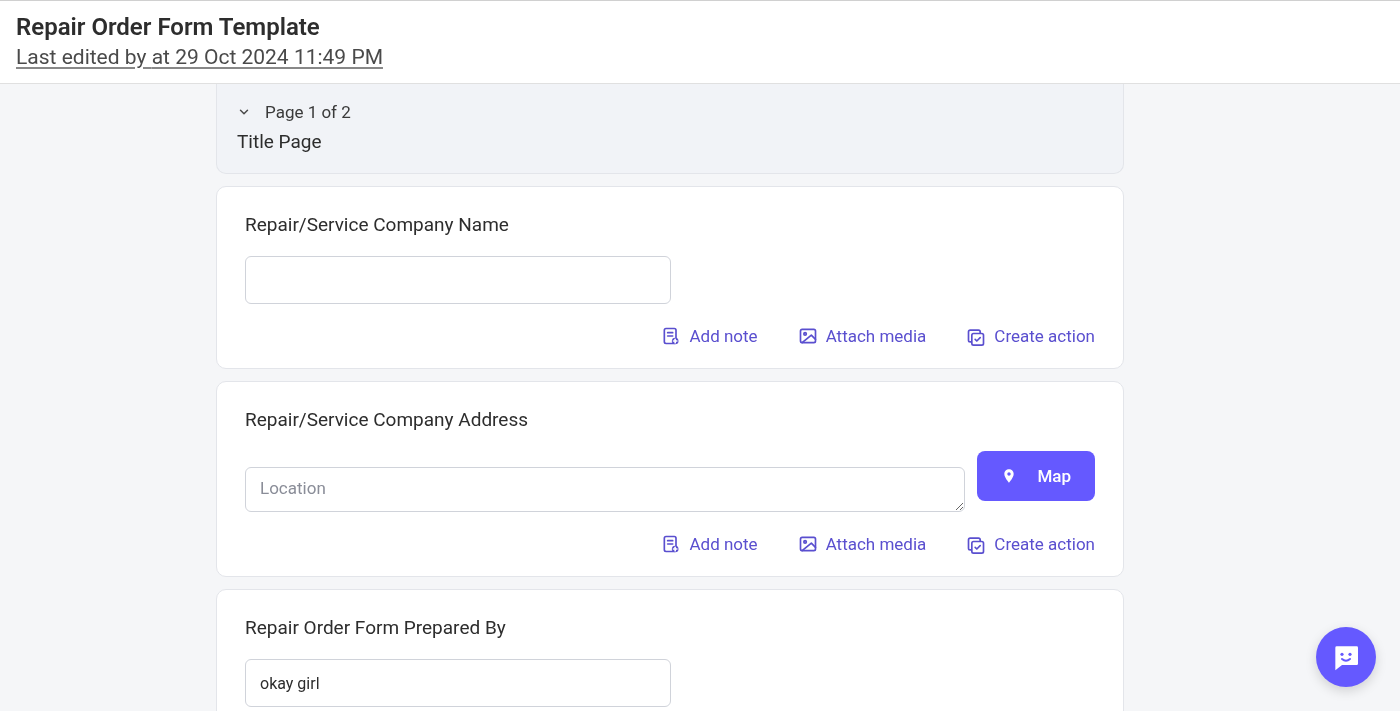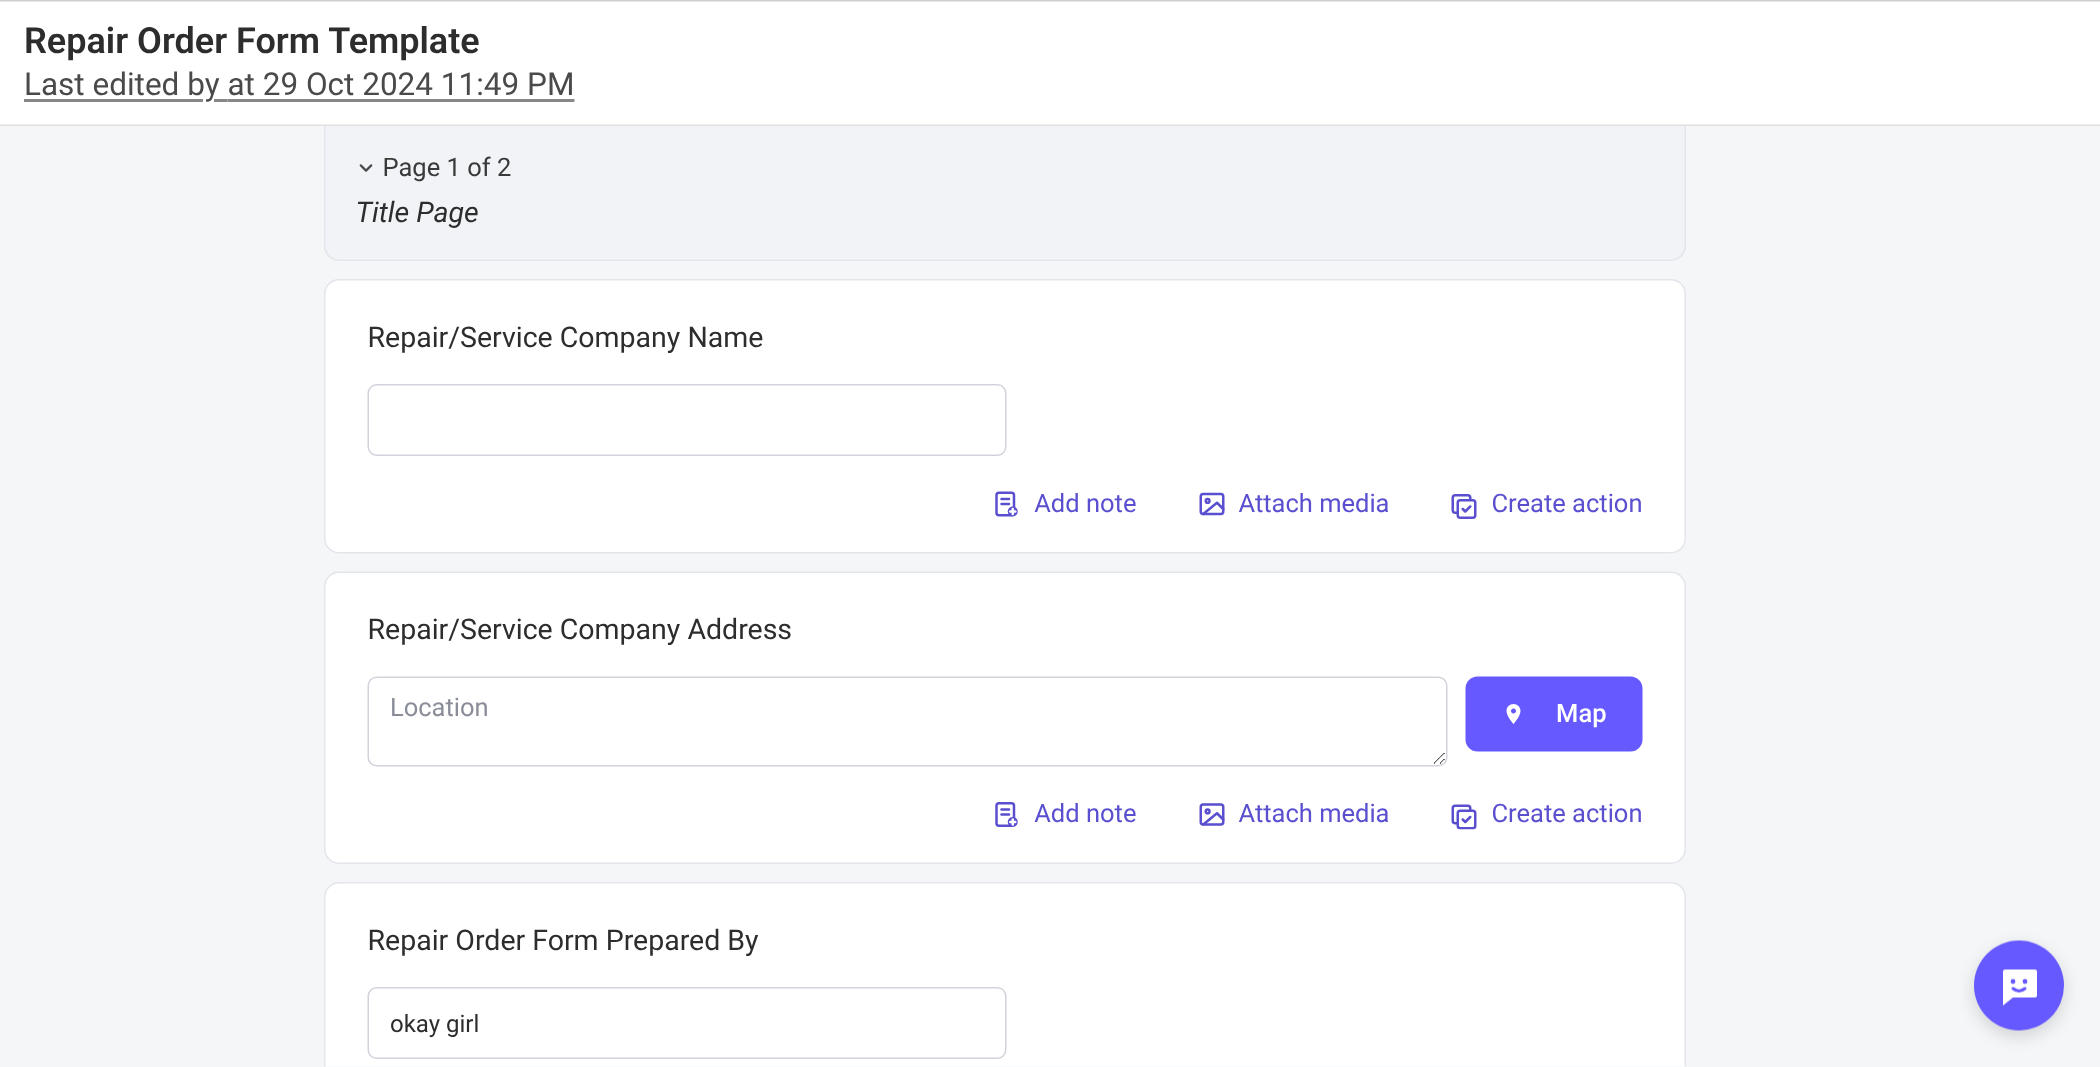--- a/index.html
+++ b/index.html
@@ -48,38 +48,37 @@
       border-radius: 0 0 10px 10px;
       padding: 18px 20px 20px 20px;
       margin-bottom: 12px;
       margin-left: 216px;
       margin-right: auto;
       align-self: flex-start;
     }
     .page-indicator {
       display: flex;
       align-items: center;
-      gap: 4px;
+      gap: 14px;
       margin-bottom: 8px;
       padding-left: 0;
     }
     .chevron-down {
       width: 14px;
       height: 14px;
       color: #4a4a4a;
     }
     .page-indicator-text {
       font-size: 17px;
       color: #3a3a3a;
     }
     .title-page-text {
       font-size: 19px;
       color: #2d2d2d;
       font-weight: 400;
-      font-style: italic;
     }
     .form-card {
       width: 908px;
       background: #fff;
       border: 1px solid #e3e5ea;
       border-radius: 10px;
       padding: 26px 28px 22px 28px;
       margin-bottom: 12px;
       margin-left: 216px;
       align-self: flex-start;
@@ -101,30 +100,31 @@
       color: #2d2d2d;
       outline: none;
     }
     .location-row {
       display: flex;
       gap: 12px;
       align-items: stretch;
     }
     .location-input {
       flex: 1;
-      height: 60px;
+      height: 45px;
       border: 1px solid #d0d3da;
       border-radius: 6px;
       padding: 10px 14px;
       font-size: 17px;
       font-family: inherit;
       color: #2d2d2d;
       outline: none;
       resize: both;
       overflow: hidden;
+      margin-top: 16px;
     }
     .location-input::placeholder {
       color: #8a8d98;
     }
     .map-button {
       background: #6559ff;
       color: #fff;
       border: none;
       border-radius: 8px;
       padding: 0 24px;

